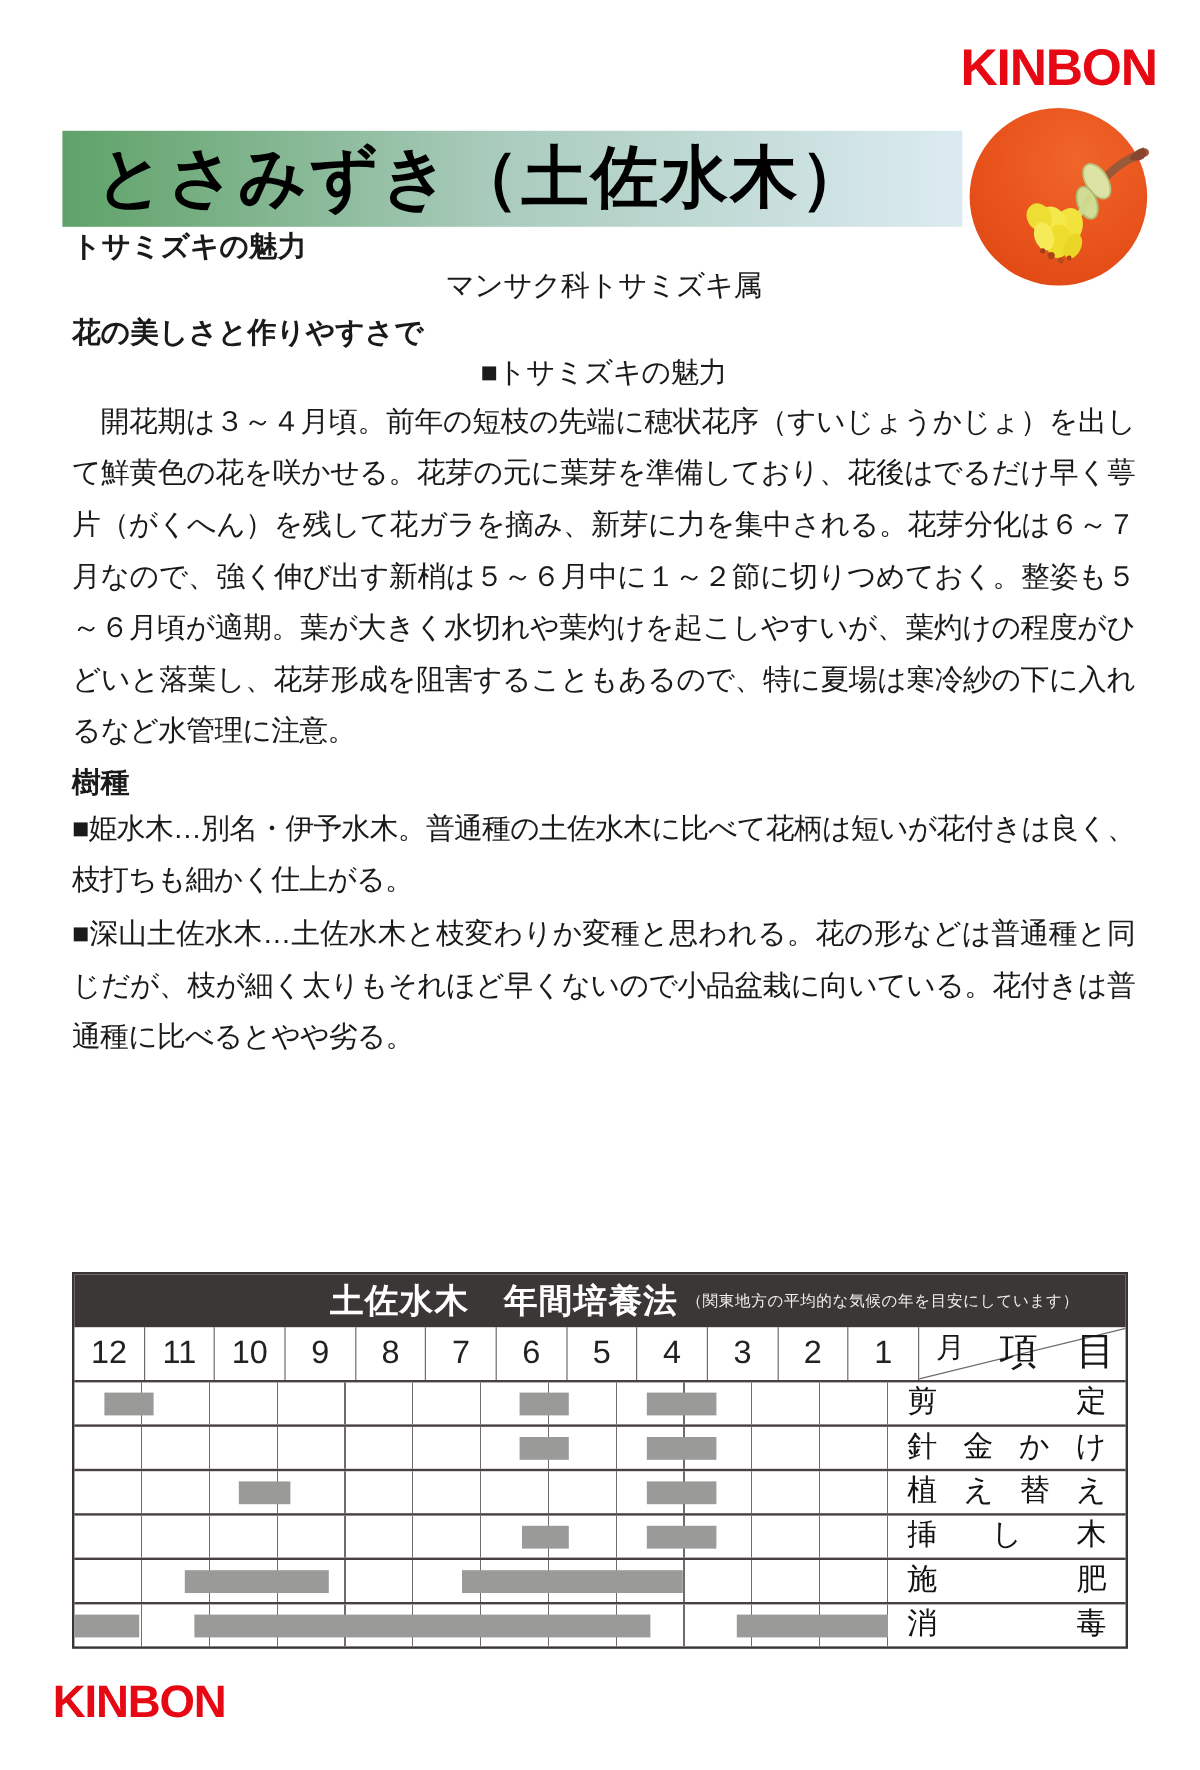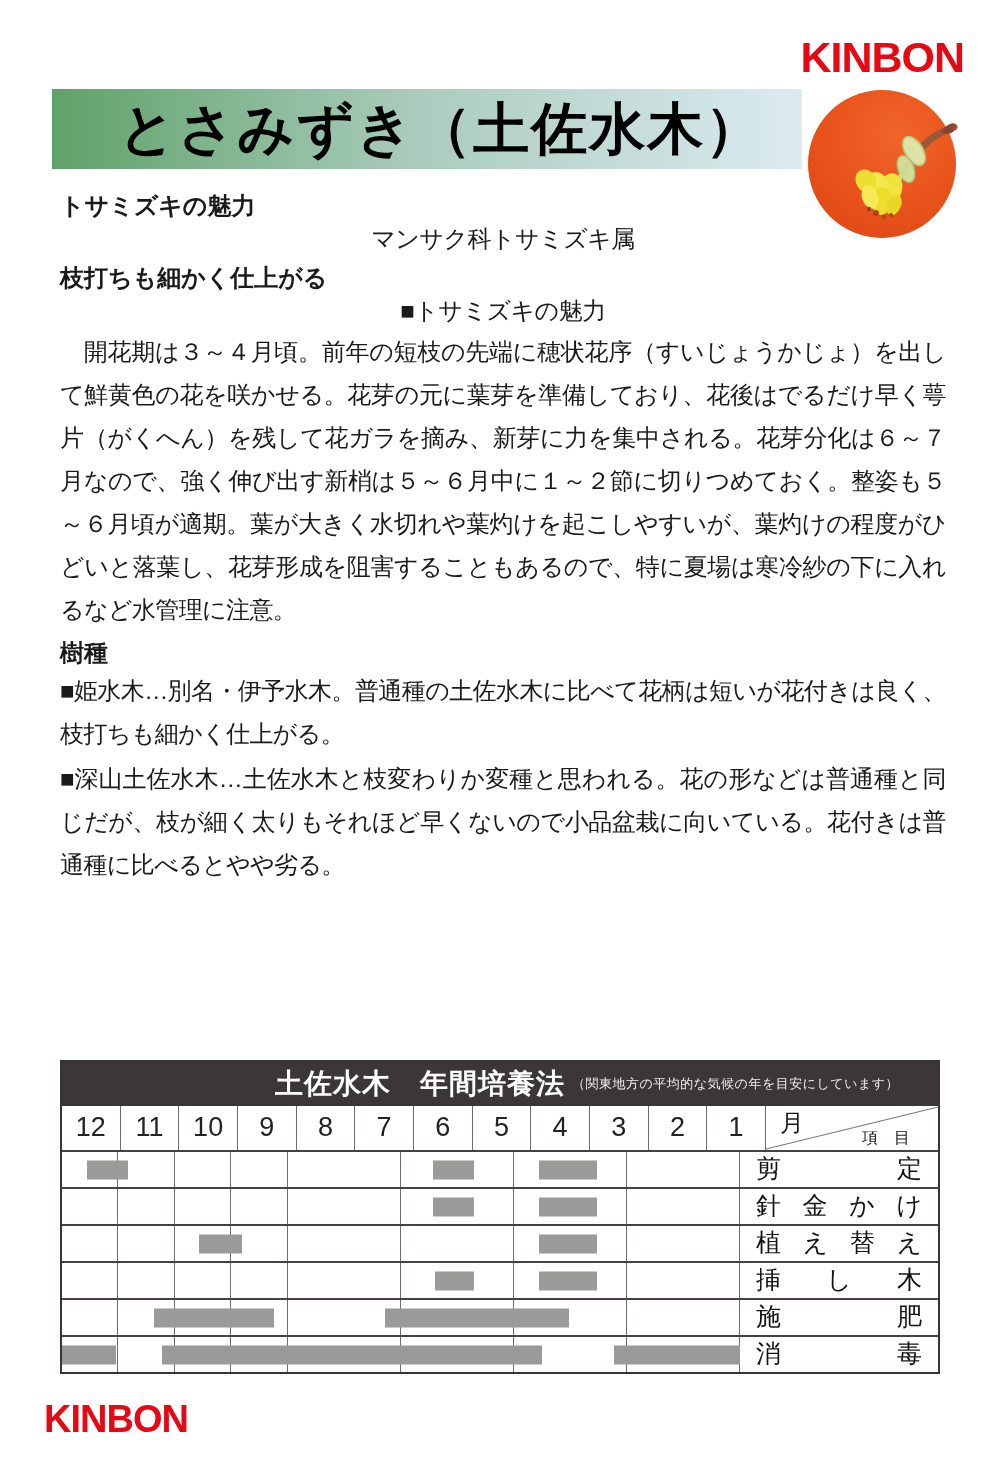--- a/index.html
+++ b/index.html
@@ -5,21 +5,21 @@
   html,body{margin:0;padding:0;background:#fff;}
   .page{position:relative;width:1000px;height:1475px;background:#ffffff;overflow:hidden;
         font-family:"Liberation Sans",sans-serif;color:#1a1a1a;padding-left:12px;}
 
   
   .logo{font-weight:900;letter-spacing:-1px;font-family:"Liberation Sans",sans-serif;}
   .logo-top{position:absolute;top:33px;right:48px;font-size:43px;}
   .logo-bottom{position:absolute;left:44px;top:1398px;font-size:38px;}
 
   
-  .banner{position:absolute;left:52px;top:89px;width:750px;height:80px;text-align:center;}
+  .banner{position:absolute;left:52px;top:109px;width:750px;height:80px;}
   .banner-title{margin:0;padding-left:28px;font-family:"Liberation Serif",serif;font-weight:700;
                 font-size:56px;line-height:80px;color:#000;letter-spacing:2px;white-space:nowrap;}
 
   
   .photo{position:absolute;left:806px;top:89px;width:152px;height:150px;}
 
   
   .content{position:absolute;left:60px;top:192px;width:886px;}
   .head{font-size:24px;font-weight:700;margin:0;line-height:28px;}
   .head2{margin-top:8px;}
@@ -34,21 +34,21 @@
   .cal-title-main{color:#ffffff;font-family:"Liberation Serif",serif;font-weight:700;font-size:28px;
                   letter-spacing:1px;white-space:pre;}
   .cal-title-sub{color:#f0eeed;font-size:13px;margin-left:7px;letter-spacing:0.5px;}
   .cal-header{display:flex;height:44px;border-bottom:2px solid #474241;}
   .cal-months{width:810px;display:flex;}
   .mcell{flex:1;text-align:center;font-size:27px;color:#222;line-height:42px;
          border-right:1px solid #716c69;box-sizing:border-box;}
   .cal-corner{position:relative;width:198px;}
   .cal-corner .diag{position:absolute;left:0;top:0;width:100%;height:100%;}
   .corner-month{position:absolute;top:1px;left:14px;font-size:24px;color:#181614;}
-  .corner-item{position:absolute;bottom:1px;right:28px;font-size:16px;color:#181614;}
+  .corner-item{position:absolute;bottom:1px;right:9px;font-size:32px;color:#181614;}
   .cal-row{display:flex;height:35px;}
   .cal-row + .cal-row{border-top:2px solid #474241;}
   .cal-tl{position:relative;width:678px;
           background-image:repeating-linear-gradient(to right,transparent 0,transparent 55.5px,#716c69 55.5px,#716c69 56.5px);}
   .cal-bar{position:absolute;top:50%;transform:translateY(-50%);height:19px;}
   .cal-lab{width:198px;padding:0 16px;box-sizing:border-box;font-size:25px;line-height:33px;
            color:#151311;text-align:justify;text-align-last:justify;}
 </style>
 </head>
 <body>
@@ -90,21 +90,21 @@
       <circle cx="78" cy="128" r="2.5" fill="#b24e1c"></circle>
       <circle cx="63" cy="120" r="2.2" fill="#9c3e16"></circle>
       <circle cx="85" cy="126" r="2" fill="#a8441a"></circle>
     </svg>
   </div>
 
   <div class="content">
     <h2 class="head">トサミズキの魅力</h2>
     <div class="sub">マンサク科トサミズキ属</div>
 
-    <h2 class="head head2">枝打ちも細かく仕上がる</h2>
+    <h2 class="head head2">花の美しさと作りやすさで</h2>
     <div class="sub">■トサミズキの魅力</div>
     <p class="body">　開花期は３～４月頃。前年の短枝の先端に穂状花序（すいじょうかじょ）を出して鮮黄色の花を咲かせる。花芽の元に葉芽を準備しており、花後はでるだけ早く萼片（がくへん）を残して花ガラを摘み、新芽に力を集中される。花芽分化は６～７月なので、強く伸び出す新梢は５～６月中に１～２節に切りつめておく。整姿も５～６月頃が適期。葉が大きく水切れや葉灼けを起こしやすいが、葉灼けの程度がひどいと落葉し、花芽形成を阻害することもあるので、特に夏場は寒冷紗の下に入れるなど水管理に注意。</p>
 
     <h2 class="head head3">樹種</h2>
     <p class="body">■姫水木…別名・伊予水木。普通種の土佐水木に比べて花柄は短いが花付きは良く、枝打ちも細かく仕上がる。</p>
     <p class="body">■深山土佐水木…土佐水木と枝変わりか変種と思われる。花の形などは普通種と同じだが、枝が細く太りもそれほど早くないので小品盆栽に向いている。花付きは普通種に比べるとやや劣る。</p>
   </div>
 
   <div class="cal">
     <div class="cal-title">

